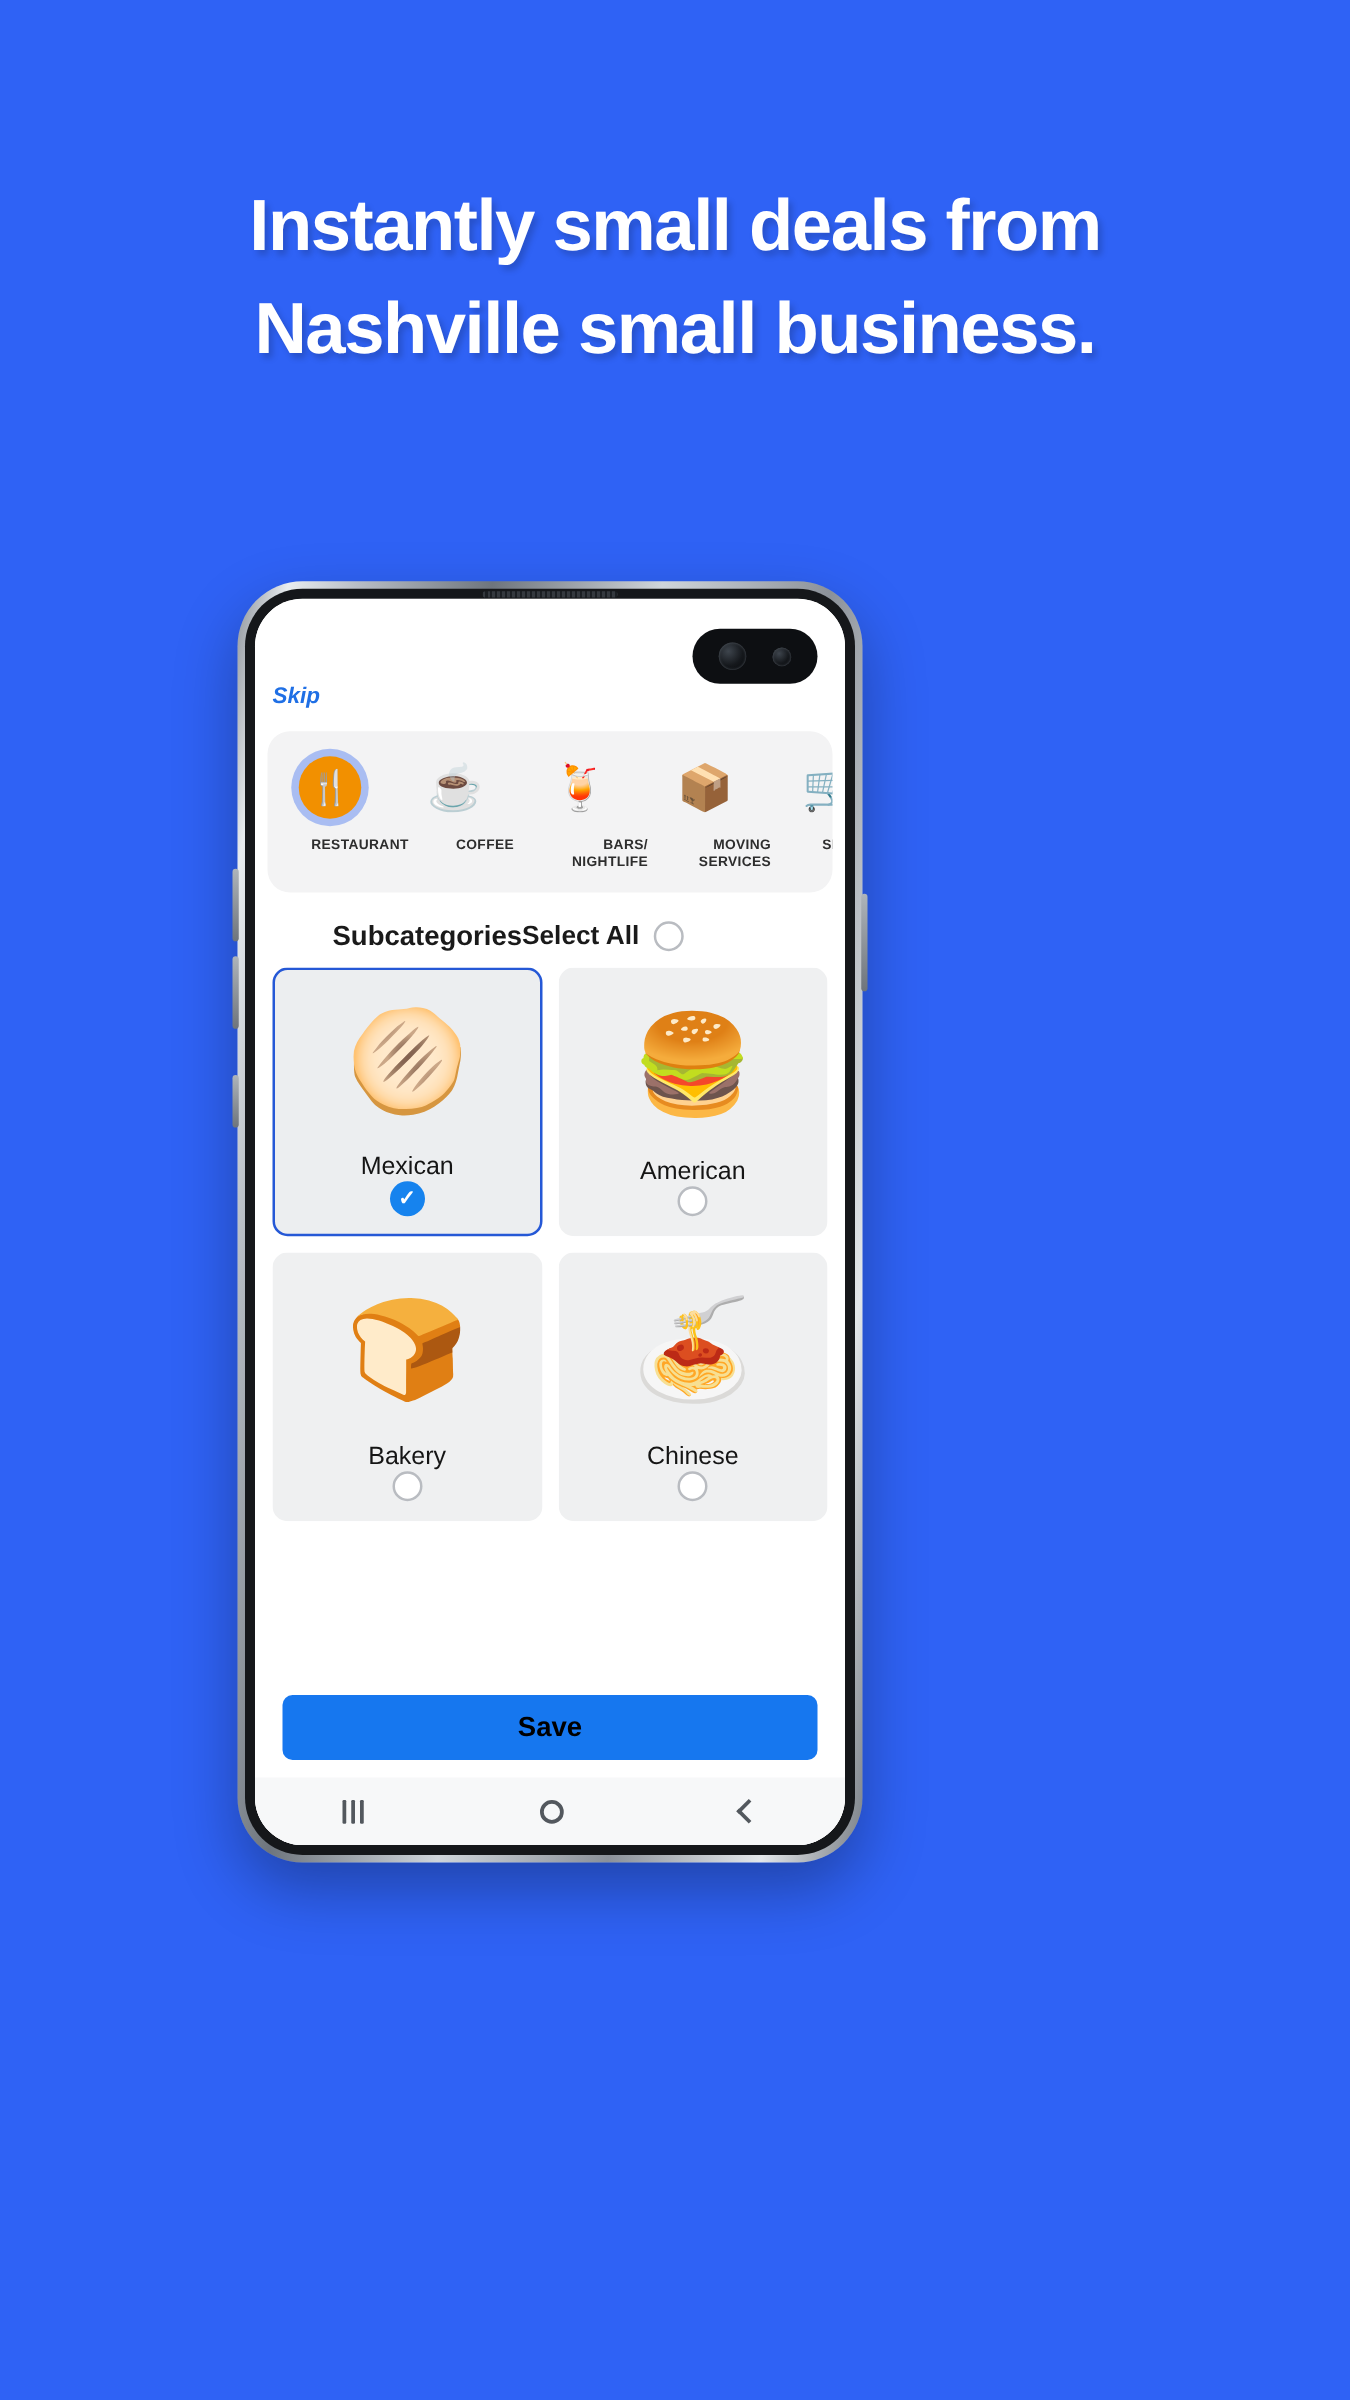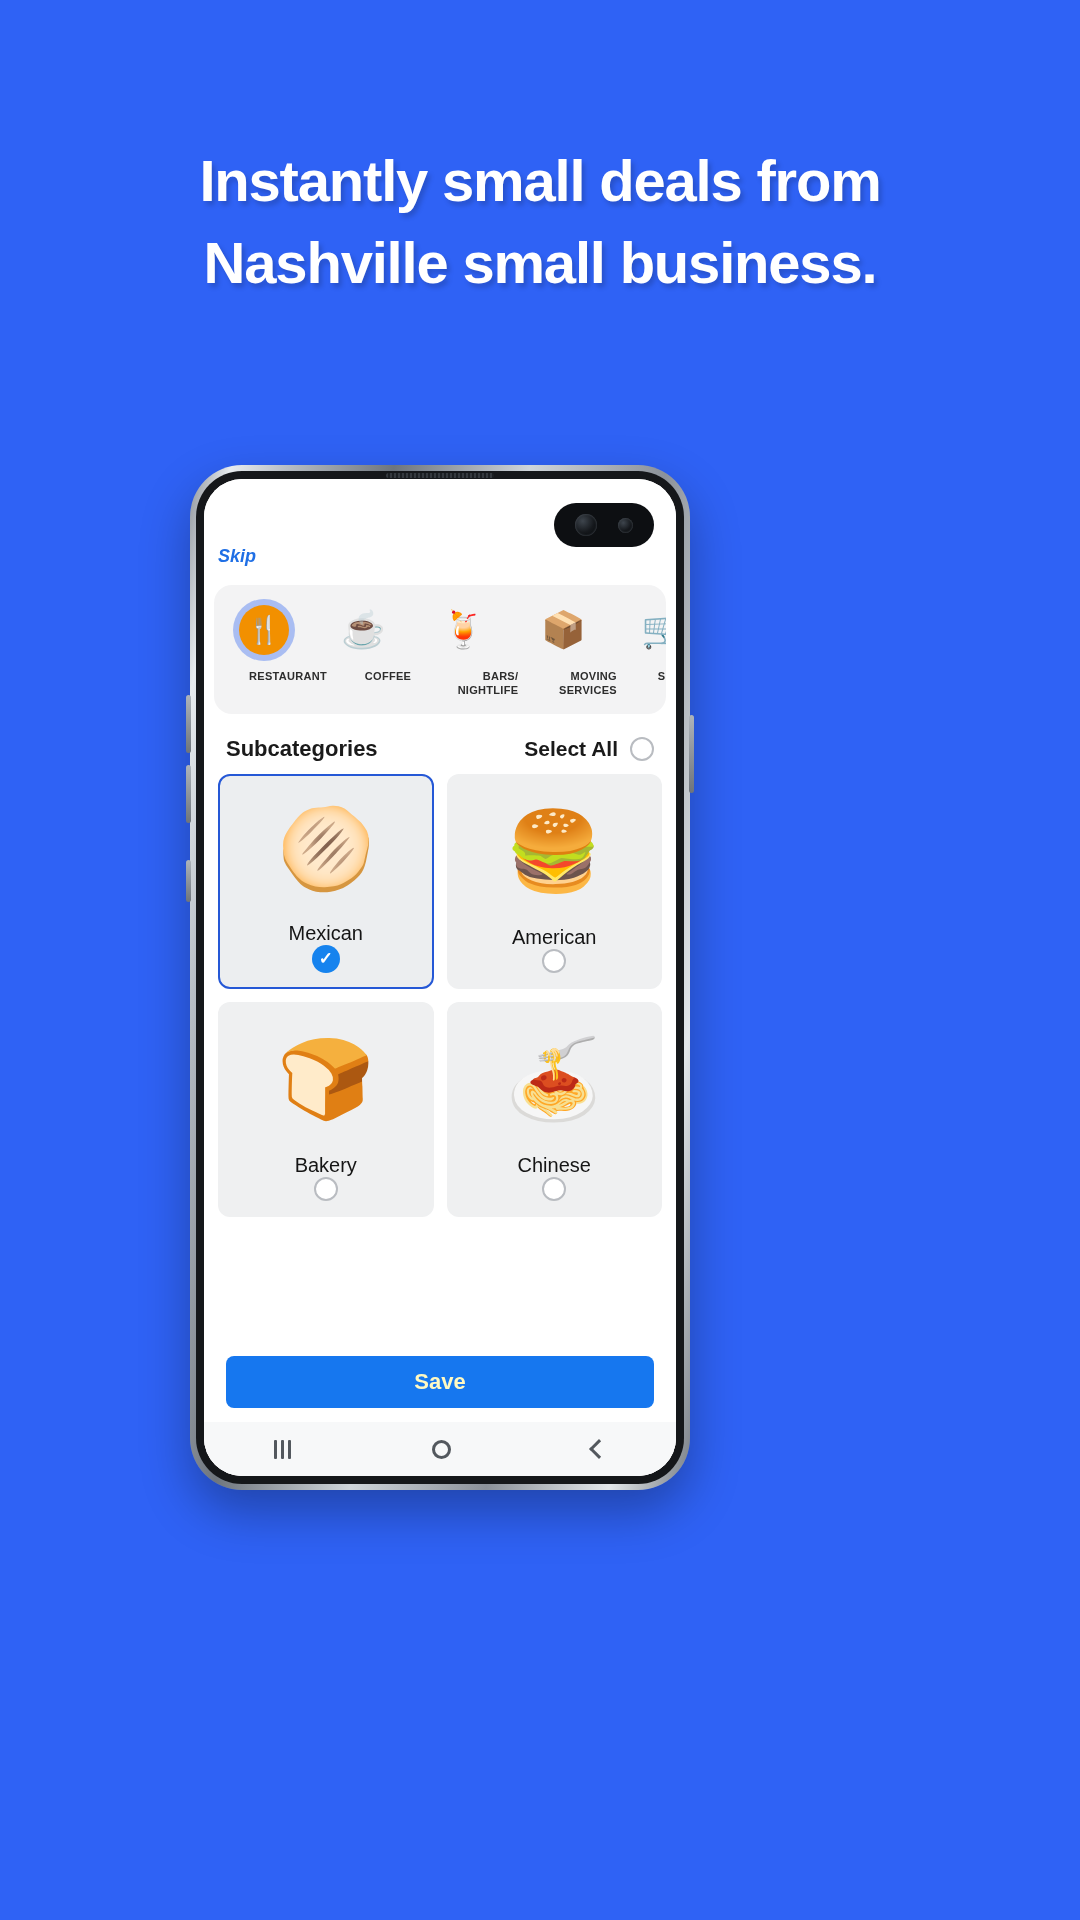--- a/index.html
+++ b/index.html
@@ -151,22 +151,23 @@
     letter-spacing: .3px;
     color: #2d2d2d;
     text-align: right;
     line-height: 1.25;
     text-transform: uppercase;
     margin-left: 48px;
   }
 
   
   .sub-head {
-    display: flex; align-items: center; justify-content: space-between;
+    display: flex; align-items: center; justify-content: flex-start;
     padding: 22px 22px 12px 22px;
+    margin-left: 40px;
   }
   .sub-title { font-size: 22px; font-weight: bold; color: #1a1a1a; }
   .sel-all-wrap { display: flex; align-items: center; gap: 12px; }
   .sel-all-label { font-size: 21px; font-weight: bold; color: #1a1a1a; }
   .radio {
     width: 24px; height: 24px; border-radius: 50%;
     border: 2px solid #b9bcc1; background: #fff;
     flex: 0 0 auto;
   }
 
@@ -211,21 +212,21 @@
   }
 
   
   .save-bar {
     padding: 12px 22px 14px 22px;
     background: #fff;
   }
   .save-btn {
     width: 100%;
     background: #1677ef;
-    color: #fef9c3;
+    color: #000000;
     border: none;
     border-radius: 8px;
     height: 52px;
     font-size: 22px;
     font-weight: bold;
     font-family: "Liberation Sans", sans-serif;
     cursor: pointer;
   }
 
   

